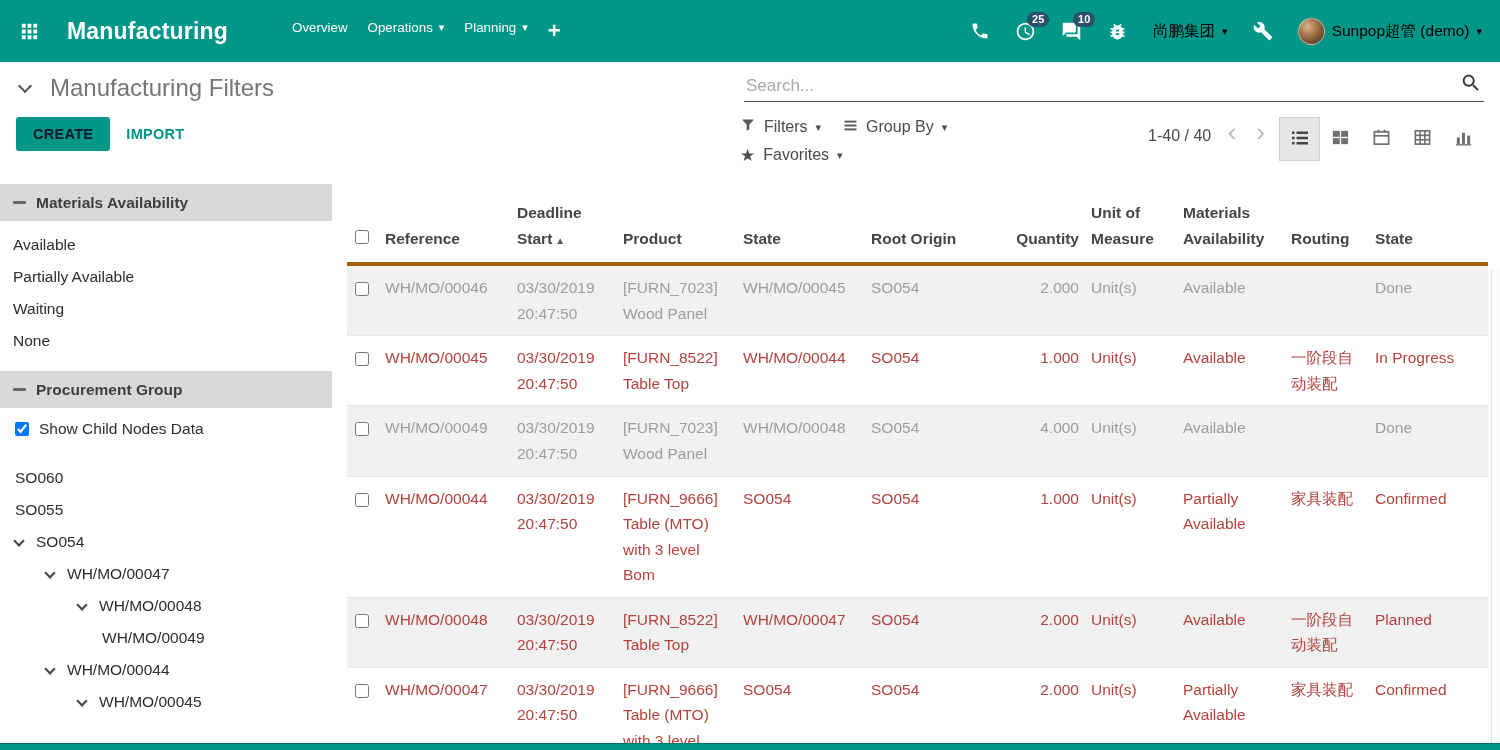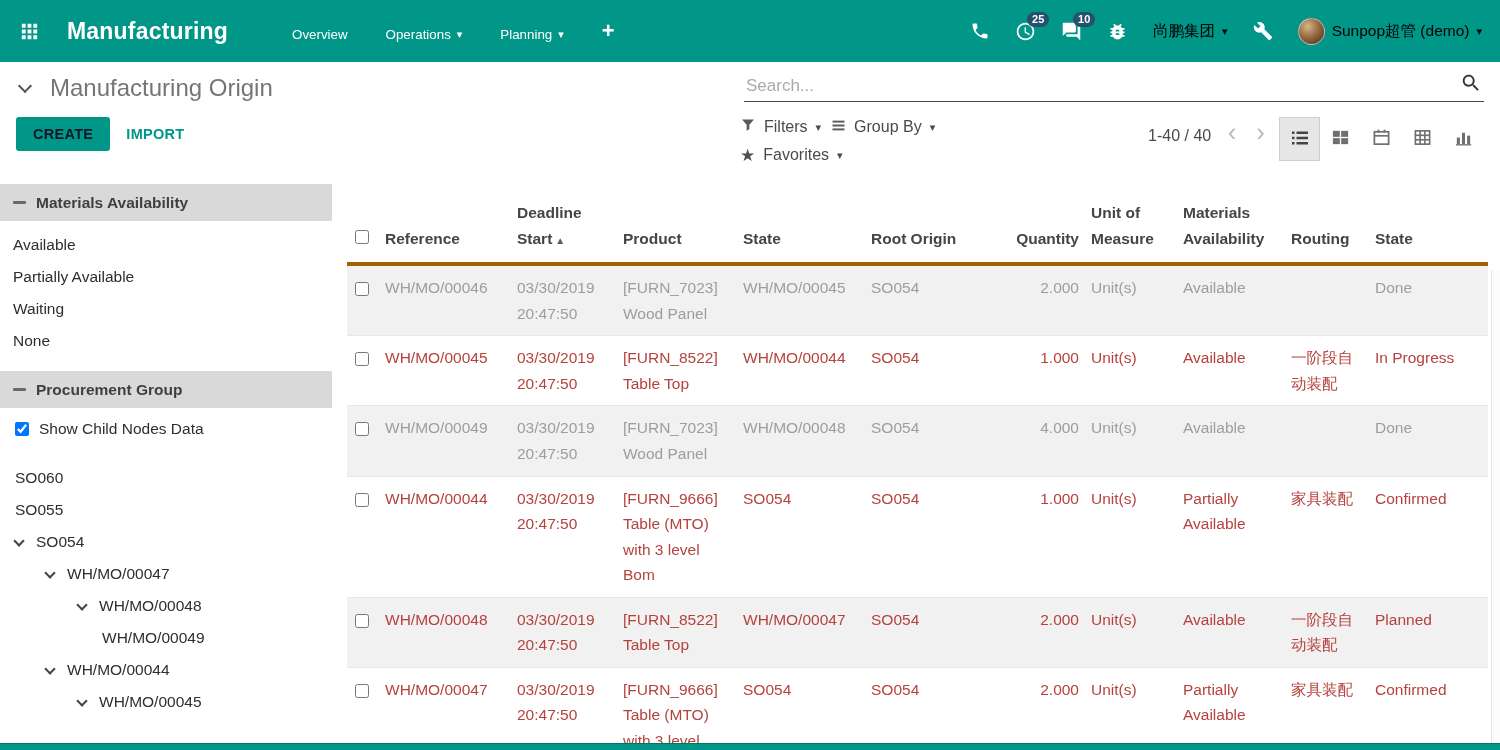--- a/index.html
+++ b/index.html
@@ -7,21 +7,21 @@
   body {
     font-family: "Liberation Sans", "DejaVu Sans", sans-serif;
     background:#fff; color:#333; position:relative; font-size:15.5px;
   }
   button { font-family:inherit; background:none; border:none; cursor:pointer; }
 
   
   .navbar { height:62px; background:var(--navbar,#009688); display:flex; align-items:center; padding:0 18px; color:#fff; }
   .apps-btn svg { display:block; }
   .brand { font-size:23px; font-weight:bold; color:#fff; margin-left:26px; letter-spacing:.2px; }
-  .nav-menus { display:flex; align-items:flex-end; margin-left:64px; gap:38px; font-size:15.5px; }
+  .nav-menus { display:flex; align-items:flex-start; margin-left:64px; gap:20px; font-size:15.5px; }
   .nav-item { color:#fff; display:flex; align-items:center; gap:6px; }
   .caret { font-size:11px; line-height:1; }
   .plus-btn { color:#fff; font-size:22px; font-weight:bold; line-height:1; }
   .nav-right { margin-left:auto; display:flex; align-items:center; gap:25px; }
   .icon-btn { position:relative; color:#fff; }
   .icon-btn svg { display:block; }
   .badge { position:absolute; top:-9px; left:12px; background:var(--badge,#27506b); color:#fff;
            font-size:11px; font-weight:bold; border-radius:9px; padding:2px 5px; line-height:1; }
   .nav-link { color:#000000; display:flex; align-items:center; gap:7px; font-size:15.5px; }
   .avatar { width:27px; height:27px; border-radius:50%; border:1px solid rgba(255,255,255,.5);
@@ -38,21 +38,21 @@
   .search-box { margin-left:auto; width:740px; position:relative; border-bottom:1px solid #454545; padding:2px 30px 5px 2px; }
   .search-box input { border:none; outline:none; width:100%; font-size:17px; font-family:inherit; color:#333; background:transparent; }
   .search-box input::placeholder { color:#aaa; }
   .search-icon { position:absolute; right:2px; bottom:3px; color:#333; }
   .cp-row2 { display:flex; align-items:flex-start; margin-top:15px; }
   .btn-create { background:var(--accent,#009688); color:#0f172a; font-weight:bold; font-size:14.5px;
                 padding:9px 17px; border-radius:3px; letter-spacing:.3px; }
   .btn-import { color:var(--accent,#009688); font-weight:bold; font-size:14.5px; padding:9px 16px; letter-spacing:.3px; }
   .right-controls { margin-left:auto; width:744px; display:flex; align-items:flex-start; }
   .filters-block { display:flex; flex-direction:column; gap:9px; color:#4a4a4a; font-size:16px; }
-  .fb-line { display:flex; align-items:center; gap:10px; }
+  .fb-line { display:flex; align-items:center; gap:22px; }
   .fb-item { display:flex; align-items:center; gap:8px; color:#4a4a4a; font-size:16px; }
   .fb-item .caret { color:#4a4a4a; }
   .star-glyph { font-size:17px; color:#4f4f4f; line-height:1; }
   .pager { margin-left:auto; width:64px; text-align:center; font-size:16px; color:#4a4a4a; padding-top:5px; line-height:1.7; }
   .pager-arrows { display:flex; gap:20px; padding:0 10px 0 16px; }
   .pg-arrow { font-size:26px; color:#b9b9b9; line-height:1.2; }
   .view-switcher { display:flex; margin-left:4px; }
   .vs-btn { width:41px; height:44px; display:flex; align-items:center; justify-content:center;
             color:#6f6f6f; border:1px solid transparent; background:#fff; }
   .vs-btn.active { background:#e6e6e6; border:1px solid #cfcfcf; color:#444; }
@@ -175,21 +175,21 @@
       <span class="caret">▾</span>
     </button>
   </div>
 </header>
 
 <div class="control-panel">
   <div class="cp-row1">
     <button class="collapse-btn">
       <span class="chev-down"></span>
     </button>
-    <h1 class="page-title">Manufacturing Origin</h1>
+    <h1 class="page-title">Manufacturing Filters</h1>
     <div class="search-box">
       <input type="text" placeholder="Search..." style="">
       <span class="search-icon">
         <svg width="22" height="22" viewBox="0 0 24 24" fill="#333">
             <path d="M15.5 14h-.79l-.28-.27C15.41 12.59 16 11.11 16 9.5 16 5.91 13.09 3 9.5 3S3 5.91 3 9.5 5.91 16 9.5 16c1.61 0 3.09-.59 4.23-1.57l.27.28v.79l5 5L20.49 19l-5-4.99zm-6 0C7.01 14 5 11.99 5 9.5S7.01 5 9.5 5 14 7.01 14 9.5 11.99 14 9.5 14z"></path>
           </svg>
       </span>
     </div>
   </div>
 

